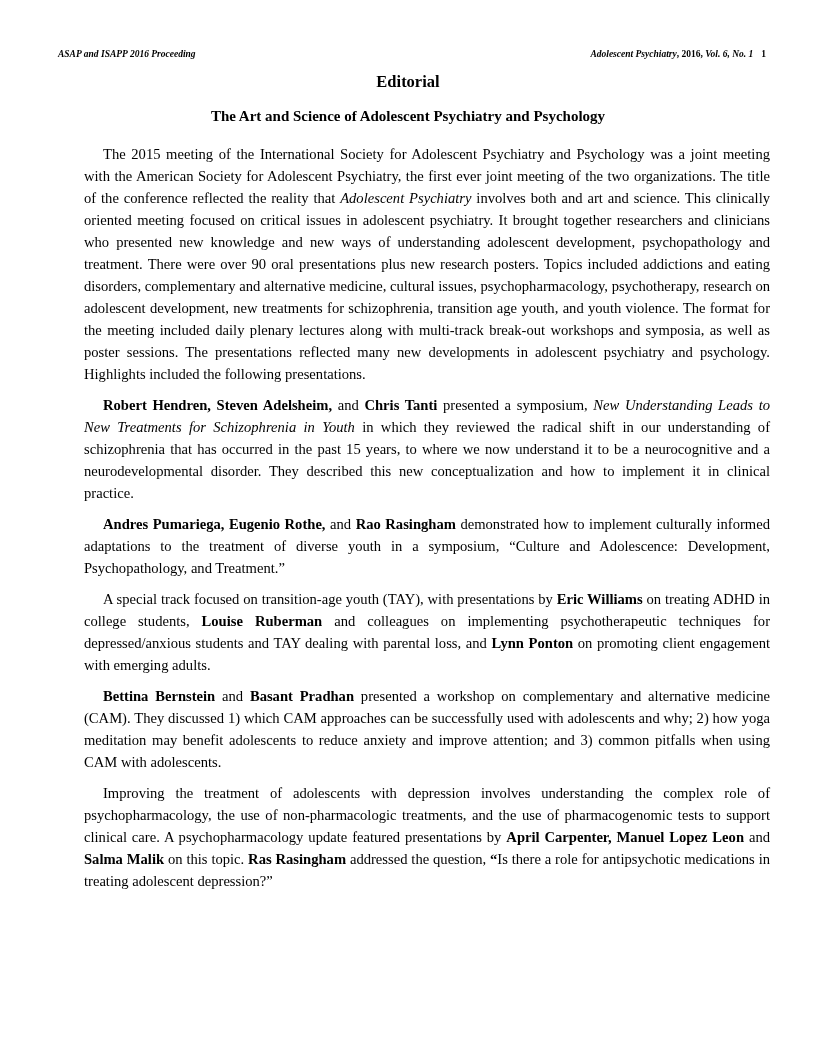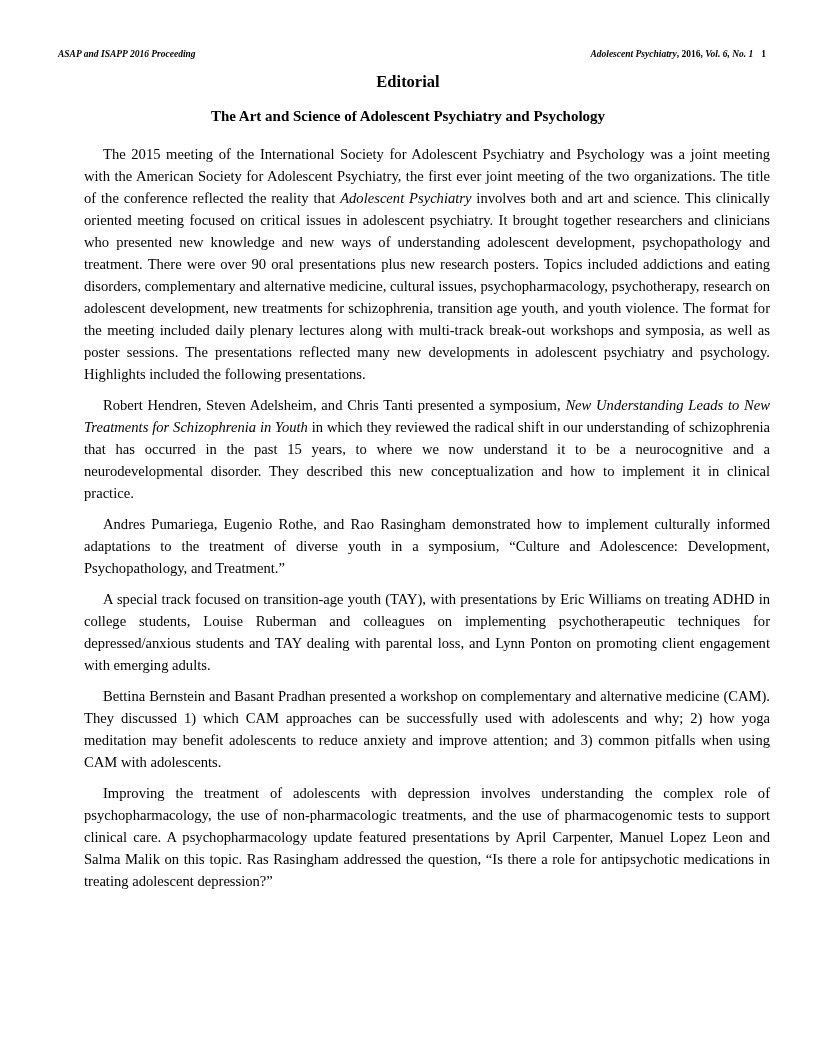--- a/index.html
+++ b/index.html
@@ -21,21 +21,21 @@
   .subtitle {
     position: absolute; top: 108px; left: 0; right: 0; text-align: center;
     font-size: 15px; font-weight: bold;
   }
   .body-text {
     position: absolute; top: 143px; left: 84px; width: 686px;
     font-size: 14.6px; line-height: 22px; text-align: justify;
     hyphens: manual;
   }
   .body-text p { margin: 0 0 9px 0; text-indent: 19px; }
-  .b { font-weight: normal; }
+  .b { font-weight: bold; }
   .i { font-style: italic; }
 </style>
 </head>
 <body>
 
 <div class="running-header">
   <div>ASAP and ISAPP 2016 Proceeding</div>
   <div class="right">
     <span>Adolescent Psychiatry</span><span class="up">, 2016, </span><span>Vol. 6, No. 1</span><span class="pn">1</span>
   </div>

